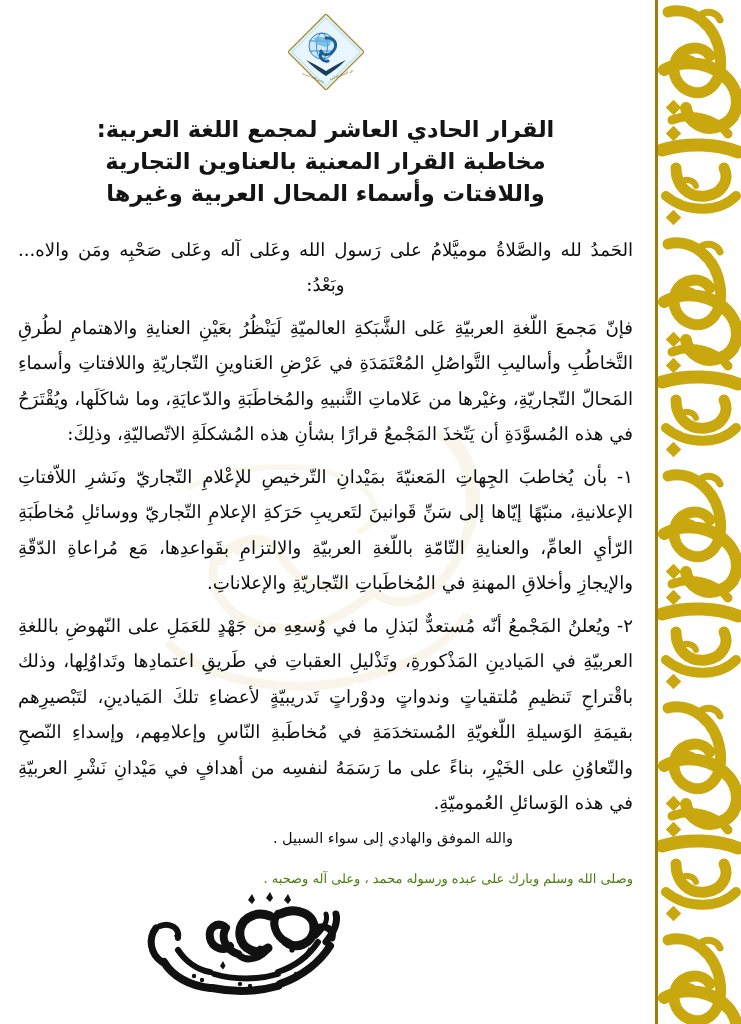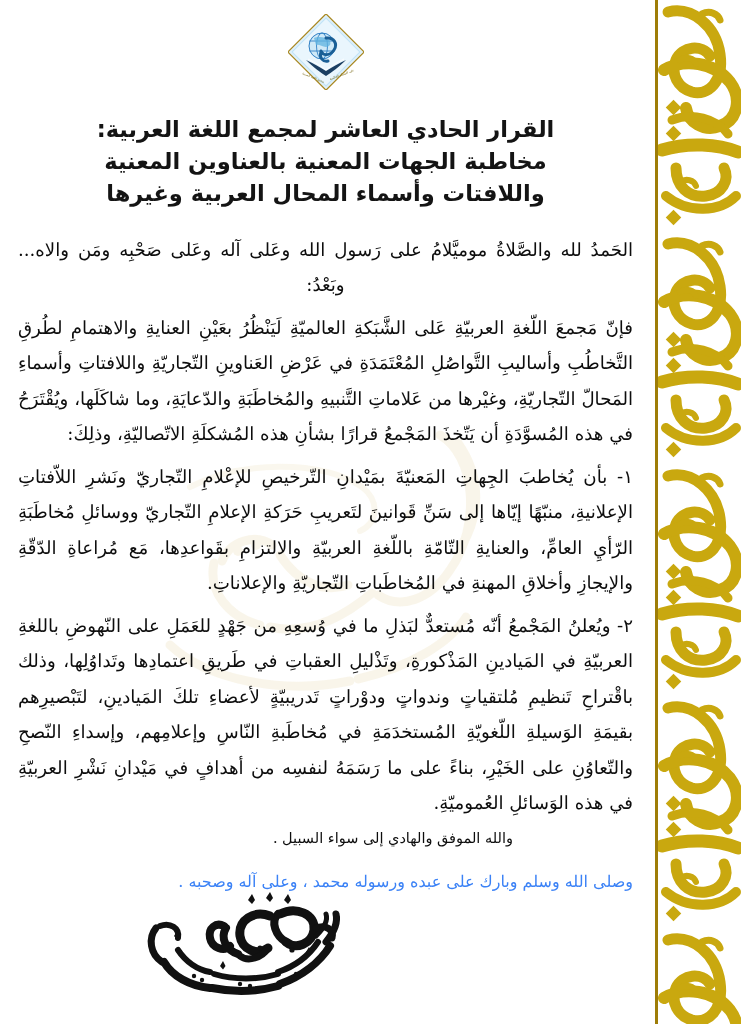--- a/index.html
+++ b/index.html
@@ -113,22 +113,22 @@
   .closing-dua {
     font-family: "DejaVu Serif", serif;
     font-size: 14.5px;
     color: #0d0d0d;
     white-space: nowrap;
   }
   #salawat {
     direction: rtl;
     text-align: center;
     font-family: "DejaVu Serif", serif;
-    font-size: 16px;
-    color: #3b82f6;
+    font-size: 13px;
+    color: #4d7c0f;
     margin-top: 14px;
     padding-left: 30px;
   }
 
   
   #seal {
     position: absolute;
     left: 120px; top: 892px;
     width: 290px; height: 112px;
   }
@@ -224,21 +224,21 @@
           <g fill="#7a6a18" font-size="3.1" font-family="DejaVu Sans, sans-serif">
             <text x="14" y="60" transform="rotate(22 14 60)">مجمع اللغة العربية</text>
             <text x="42" y="66" transform="rotate(-20 42 66)">على الشبكة العالمية</text>
           </g>
         </svg>
       </div>
     </div>
 
     <div id="title">
       <span class="tline">القرار الحادي العاشر لمجمع اللغة العربية:</span>
-      <span class="tline">مخاطبة الجهات المعنية بالعناوين المعنية</span>
+      <span class="tline">مخاطبة القرار المعنية بالعناوين التجارية</span>
       <span class="tline">واللافتات وأسماء المحال العربية وغيرها</span>
     </div>
 
     <div id="body-text">
       <p class="last-center">الحَمدُ لله والصَّلاةُ موميَّلامُ على رَسول الله وعَلى آله وعَلى صَحْبِه ومَن والاه... وبَعْدُ:</p>
       <p>فإنّ مَجمعَ اللّغةِ العربيّةِ عَلى الشَّبَكةِ العالميّةِ لَيَنْظُرُ بعَيْنِ العنايةِ والاهتمامِ لطُرقِ التَّخاطُبِ وأساليبِ التَّواصُلِ المُعْتَمَدَةِ في عَرْضِ العَناوينِ التّجاريّةِ واللافتاتِ وأسماءِ المَحالّ التّجاريّةِ، وغيْرها من عَلاماتِ التَّنبيهِ والمُخاطَبَةِ والدّعايَةِ، وما شاكَلَها، ويُقْتَرَحُ في هذه المُسوَّدَةِ أن يَتّخذَ المَجْمعُ قرارًا بشأنِ هذه المُشكلَةِ الاتّصاليّةِ، وذلِكَ:</p>
       <p>١- بأن يُخاطبَ الجِهاتِ المَعنيّةَ بمَيْدانِ التّرخيصِ للإعْلامِ التّجاريّ ونَشرِ اللاّفتاتِ الإعلانيةِ، منبّهًا إيّاها إلى سَنِّ قَوانينَ لتَعريبِ حَرَكةِ الإعلامِ التّجاريّ ووسائلِ مُخاطَبَةِ الرّأيِ العامِّ، والعنايةِ التّامّةِ باللّغةِ العربيّةِ والالتزامِ بقَواعدِها، مَع مُراعاةِ الدّقّةِ والإيجازِ وأخلاقِ المهنةِ في المُخاطَباتِ التّجاريّةِ والإعلاناتِ.</p>
       <p>٢- ويُعلنُ المَجْمعُ أنّه مُستعدٌّ لبَذلِ ما في وُسعِهِ من جَهْدٍ للعَمَلِ على النّهوضِ باللغةِ العربيّةِ في المَيادينِ المَذْكورةِ، وتَذْليلِ العقباتِ في طَريقِ اعتمادِها وتَداوُلِها، وذلك باقْتراحِ تَنظيمِ مُلتقياتٍ وندواتٍ ودوْراتٍ تَدريبيّةٍ لأعضاءِ تلكَ المَيادينِ، لتَبْصيرِهم بقيمَةِ الوَسيلةِ اللّغويّةِ المُستخدَمَةِ في مُخاطَبةِ النّاسِ وإعلامِهم، وإسداءِ النّصحِ والتّعاوُنِ على الخَيْرِ، بناءً على ما رَسَمَهُ لنفسِه من أهدافٍ في مَيْدانِ نَشْرِ العربيّةِ في هذه الوَسائلِ العُموميّةِ.</p>
 
       <div class="closing-row">

